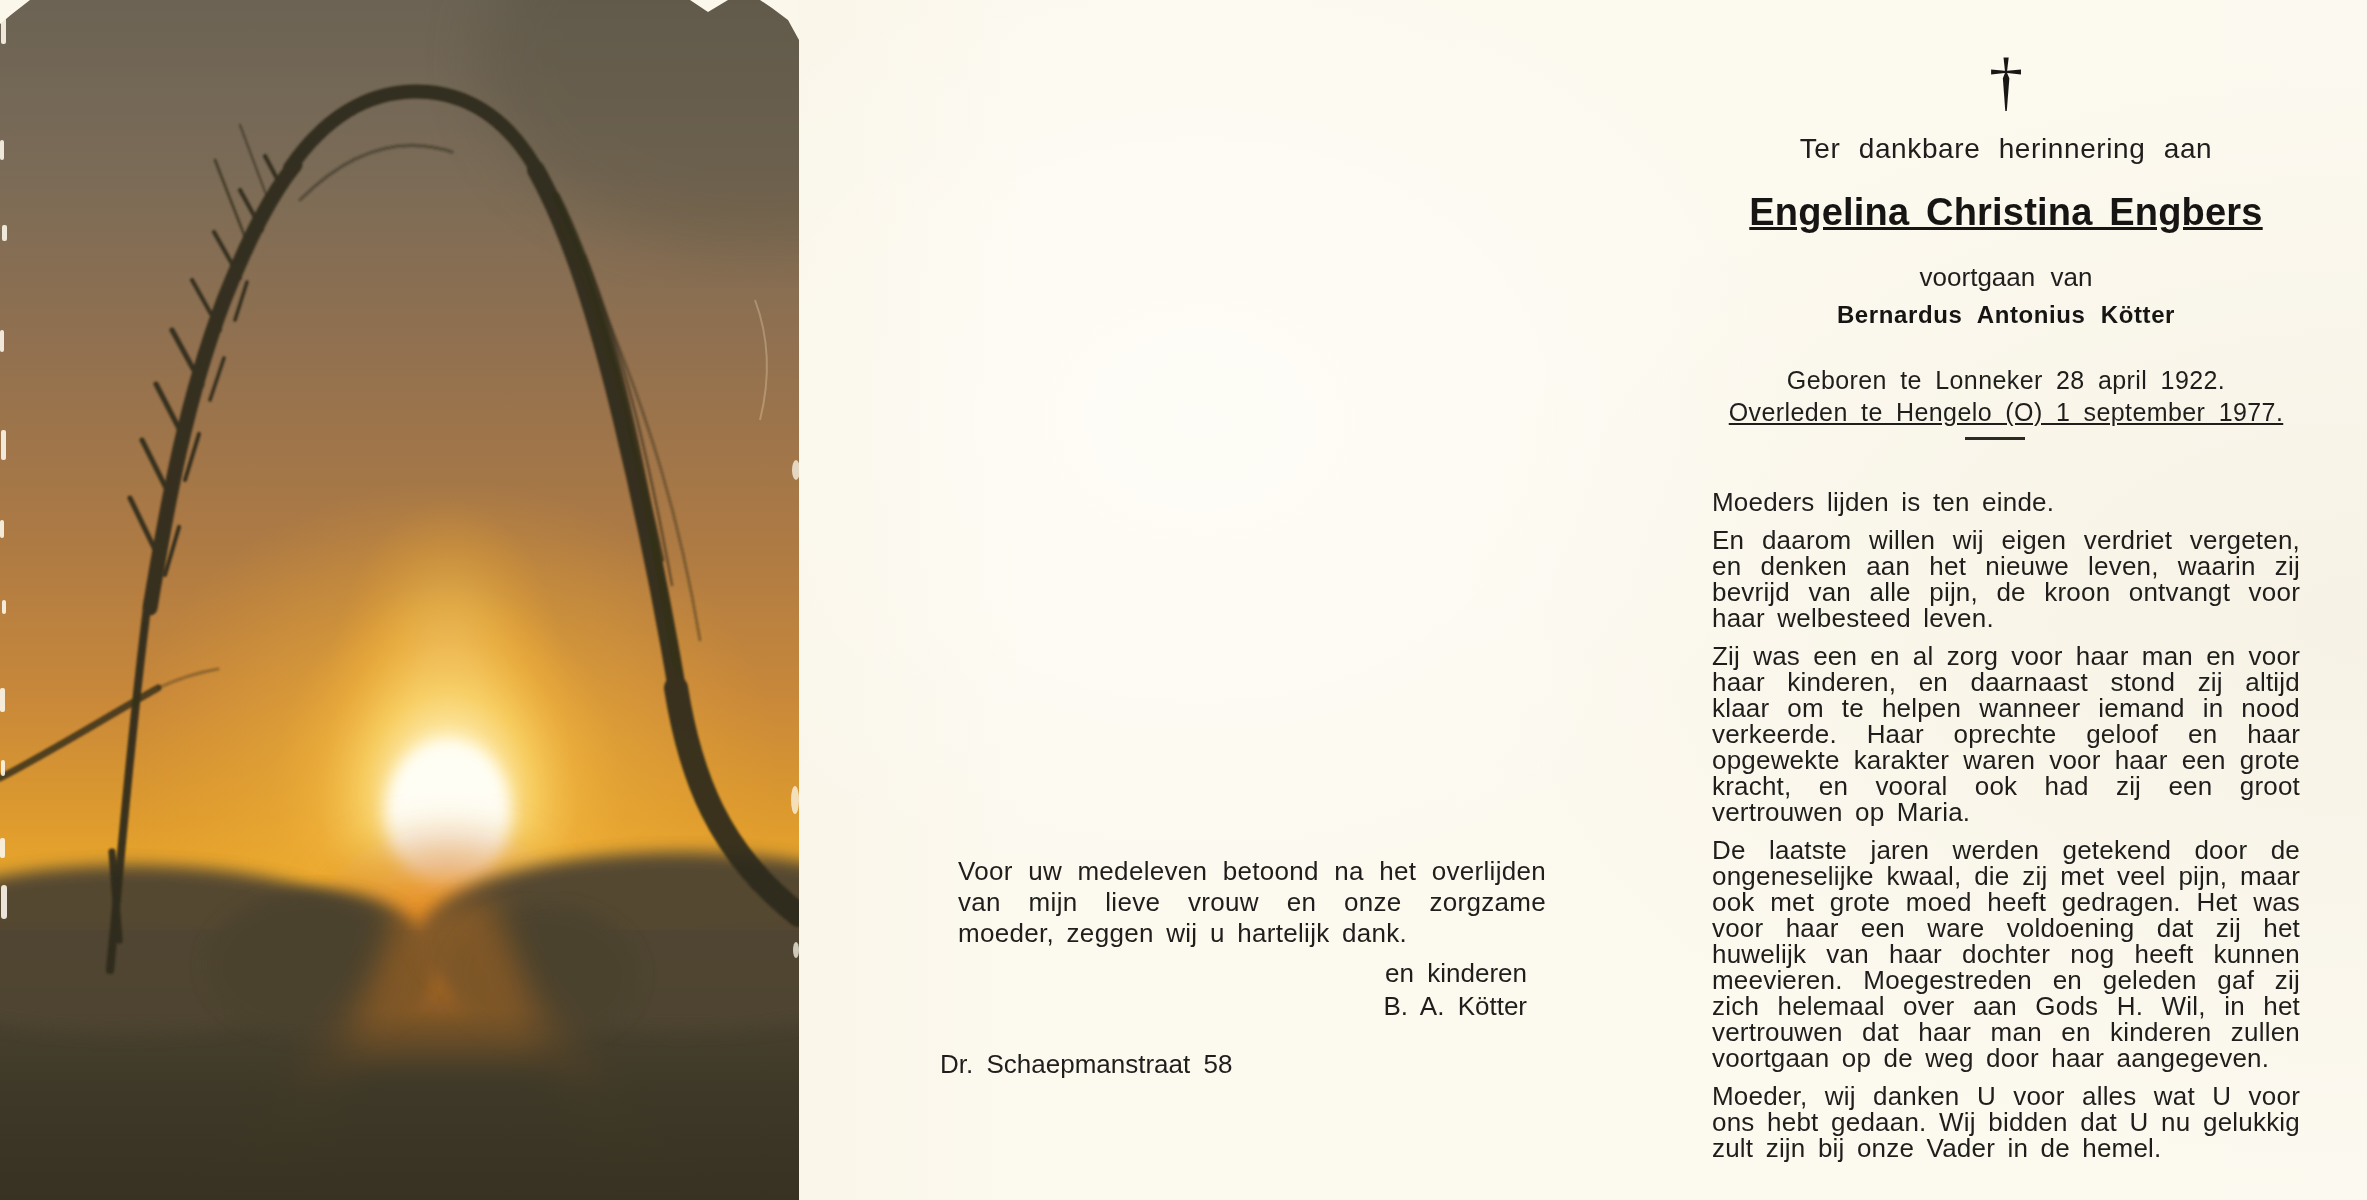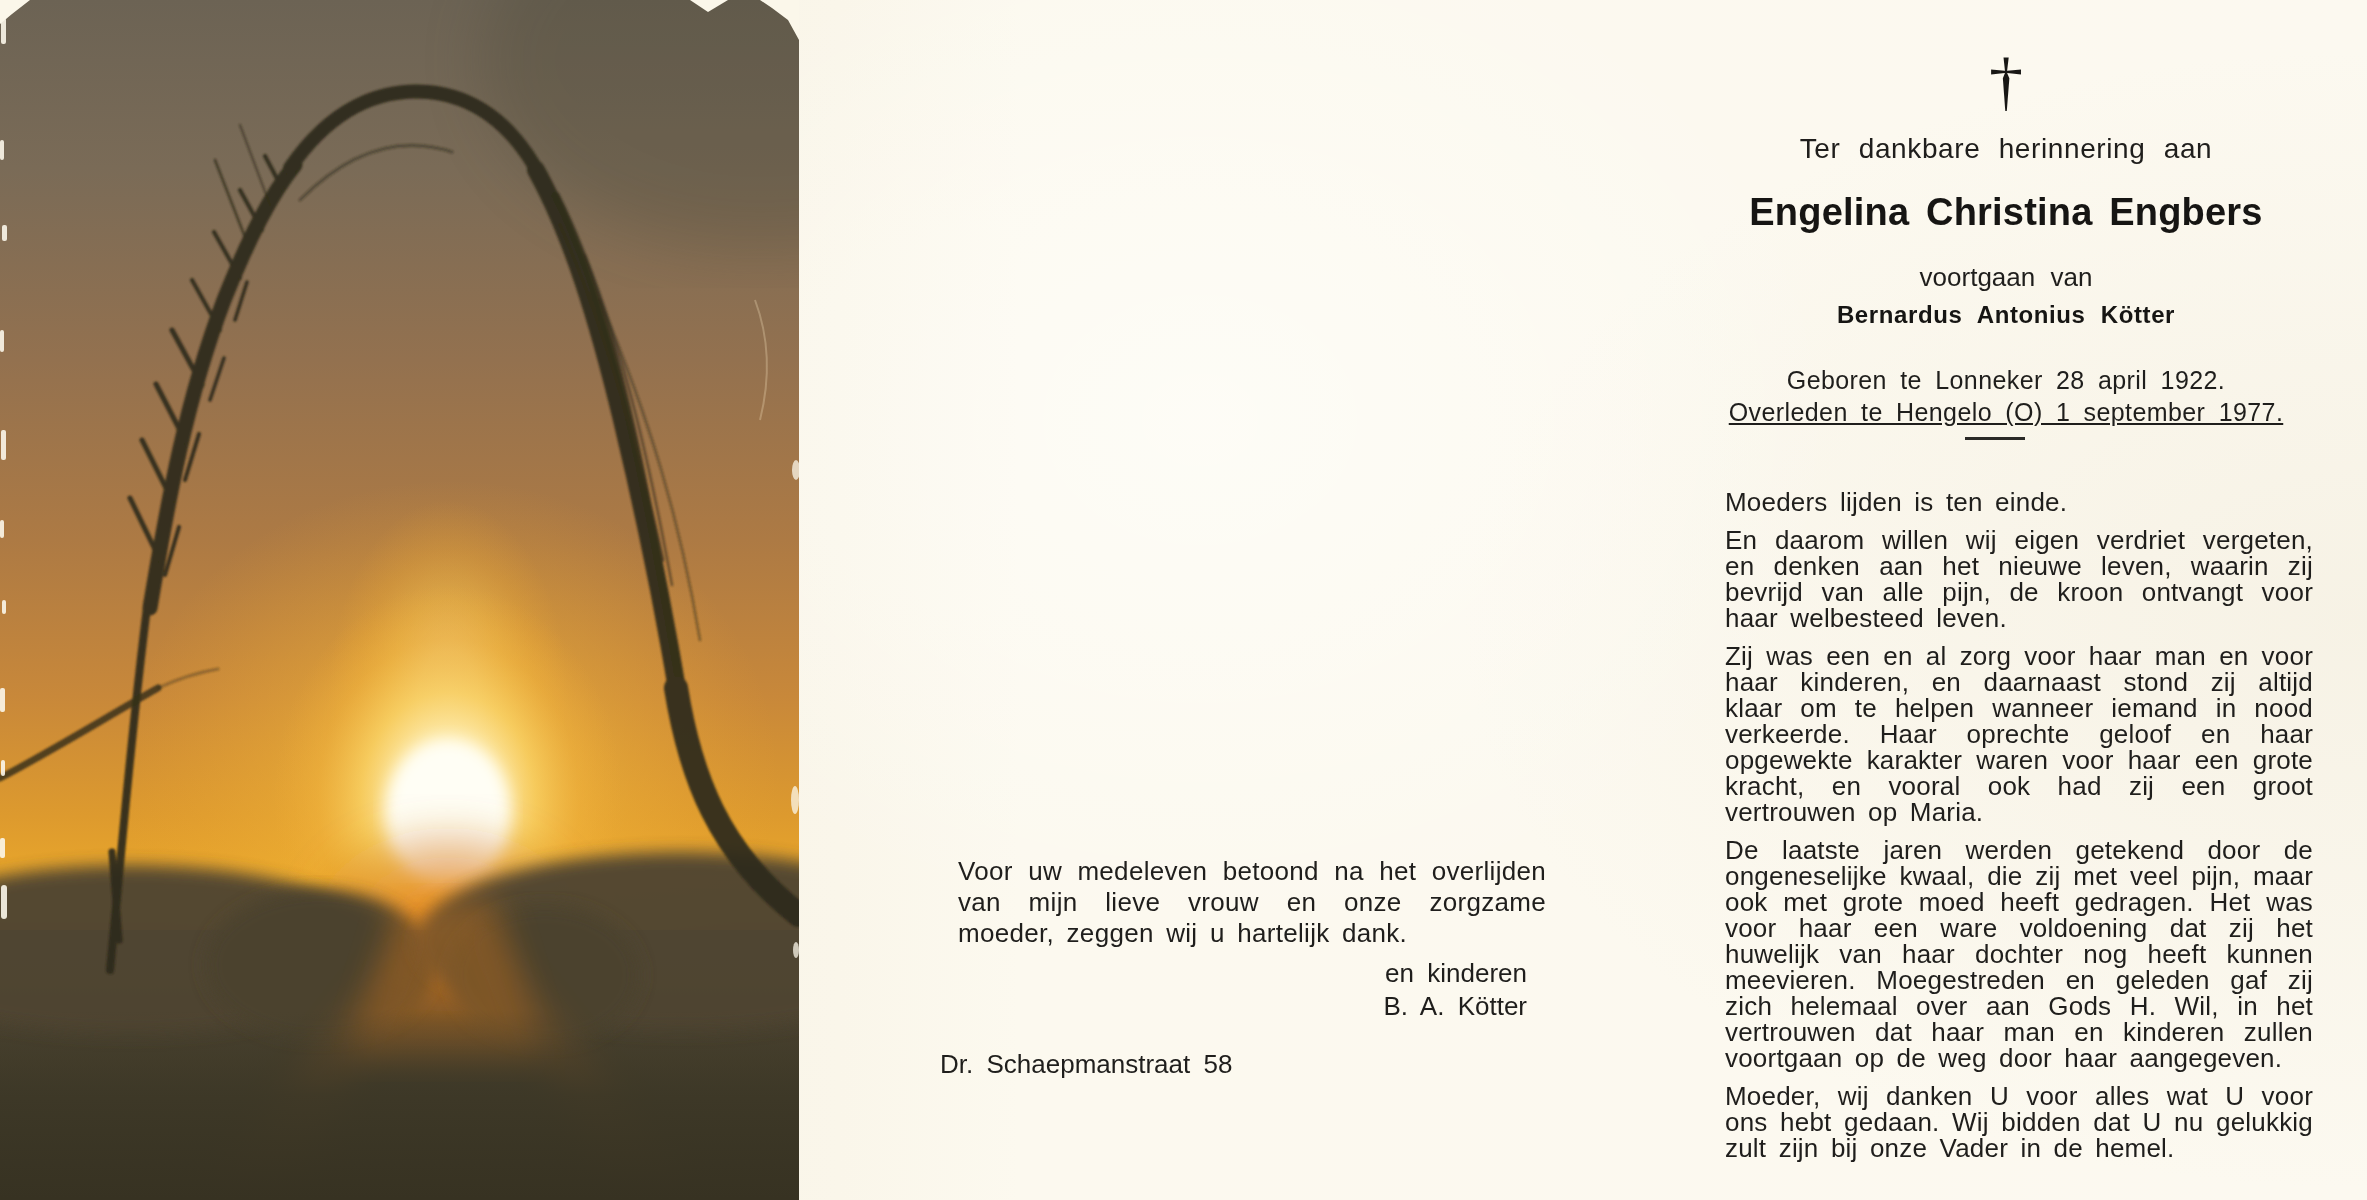--- a/index.html
+++ b/index.html
@@ -29,27 +29,27 @@
     position:absolute; left:940px; top:1049px; width:600px;
     font-size:26px; line-height:31px; word-spacing:6px;
   }
 
   
   .mem{position:absolute; left:1712px; top:0; width:588px; height:1200px;}
   .mem .ctr{position:absolute; left:0; width:100%; text-align:center; margin:0;}
   .cross{top:50px; font-family:"Liberation Serif", serif; font-size:62px; line-height:1;
          transform:scale(1.1,1.05); color:#181715;}
   .intro{top:133px; font-size:28px; word-spacing:10px; letter-spacing:.6px;}
-  .name{top:190px; font-size:38px; font-weight:bold; word-spacing:6px; letter-spacing:.2px; line-height:44px; color:#161513;}
+  .name{top:190px; font-size:38px; font-weight:bold; word-spacing:6px; letter-spacing:.2px; line-height:44px; color:#161513;text-decoration:underline;}
   .relation{top:262px; font-size:26px; word-spacing:8px;}
   .spouse{top:301px; font-size:24px; font-weight:bold; word-spacing:8px; letter-spacing:.6px; color:#161513;}
   .birth{top:366px; font-size:25px; word-spacing:6px; letter-spacing:.4px;}
   .death{top:398px; font-size:25px; word-spacing:6px; letter-spacing:.4px;text-decoration:underline;}
   .divider{position:absolute; top:437px; left:253px; width:60px; height:3px; background:#2b2a27;}
-  .mem-body{position:absolute; top:489px; left:0; width:588px;margin-left:13px;}
+  .mem-body{position:absolute; top:489px; left:0; width:588px;}
   .mem-body p{
     margin:0 0 12px 0; font-size:26px; line-height:26px;
     letter-spacing:.2px; word-spacing:5px; text-align:justify;
   }
 </style>
 </head>
 <body>
 
 <div class="scan">
 

